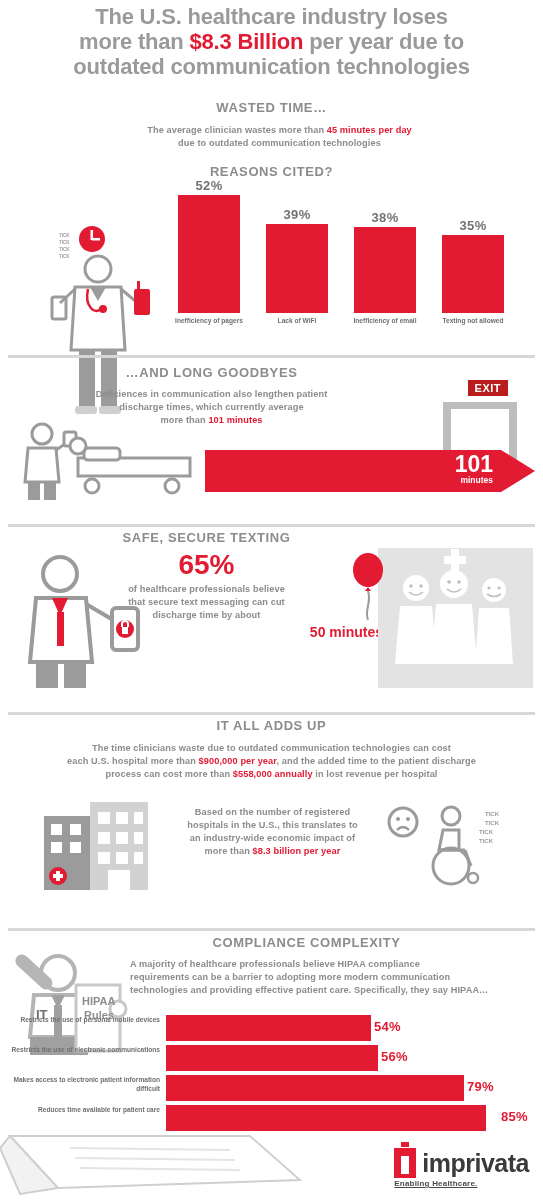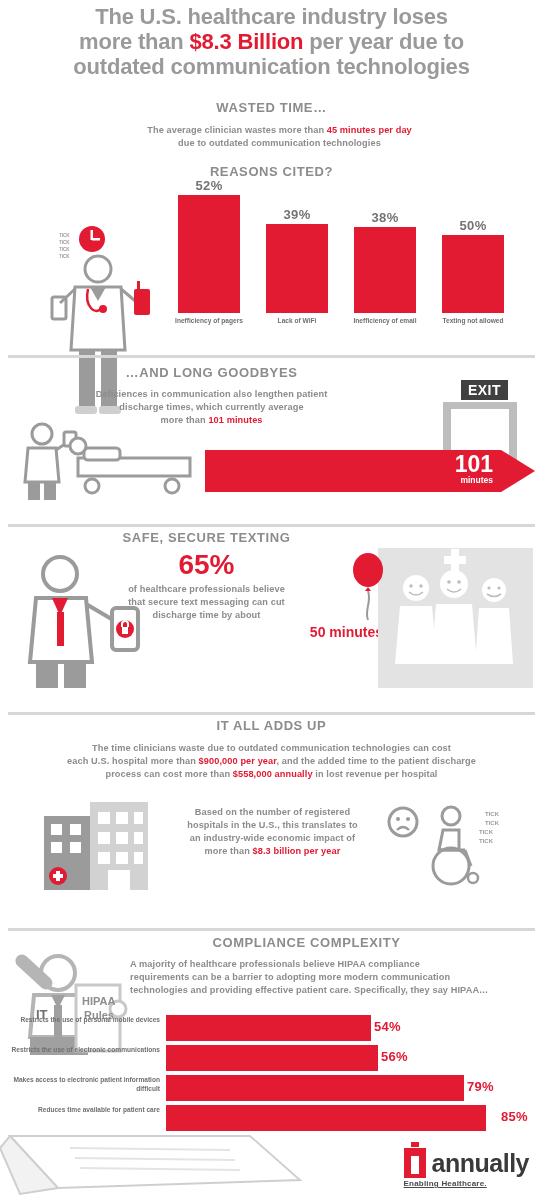--- a/index.html
+++ b/index.html
@@ -54,22 +54,22 @@
     position:absolute; top:100%; left:-8px; width:78px; padding-top:4px;
     font-size:6.6px; font-weight:bold; color:#6f6f6f; line-height:8.5px;
   }
 
   
   .doctor { position:absolute; left:30px; top:125px; width:140px; height:200px; }
 
   
   #sec-goodbye { position:absolute; top:365px; left:0; width:543px; height:160px; }
   .exit-sign {
-    position:absolute; right:35px; top:15px; background:#404040; color:#fff;
-    font-size:14px; font-weight:bold; padding:2px 7px; letter-spacing:.5px;
+    position:absolute; right:35px; top:15px; background:#b91c1c; color:#fff;
+    font-size:11px; font-weight:bold; padding:2px 7px; letter-spacing:.5px;
   }
   .arrow-wrap { position:absolute; left:205px; top:85px; width:330px; height:42px; }
   .arrow-body { position:absolute; left:0; top:0; height:42px; width:296px; background:#e21a32; }
   .arrow-head {
     position:absolute; left:296px; top:0; width:0; height:0;
     border-top:21px solid transparent; border-bottom:21px solid transparent;
     border-left:34px solid #e21a32;
   }
   .arrow-num { position:absolute; right:42px; top:3px; color:#fff; font-size:23px; font-weight:bold; line-height:22px;}
   .arrow-min { position:absolute; right:42px; top:25px; color:#fff; font-size:8.5px; font-weight:bold; }
@@ -181,21 +181,21 @@
         <div class="pct" style="bottom:91px;">39%</div>
         <div class="bar" style="height:89px;"></div>
         <div class="cap">Lack of WiFi</div>
       </div>
       <div class="bar-col" style="left:176px;">
         <div class="pct" style="bottom:88px;">38%</div>
         <div class="bar" style="height:86px;"></div>
         <div class="cap">Inefficiency of email</div>
       </div>
       <div class="bar-col" style="left:264px;">
-        <div class="pct" style="bottom:80px;">50%</div>
+        <div class="pct" style="bottom:80px;">35%</div>
         <div class="bar" style="height:78px;"></div>
         <div class="cap">Texting not allowed</div>
       </div>
     </div>
   </div>
 
   <div class="divider" style="top:355px;"></div>
 
   <div id="sec-goodbye">
     <div class="sec-title" style="padding-right:120px;">…AND LONG GOODBYES</div>
@@ -419,19 +419,19 @@
       <path d="M10 8 L250 8 L300 52 L58 60 Z" fill="#ffffff" stroke="#cfcfcf" stroke-width="2"></path>
       <path d="M10 8 L58 60 L20 66 L0 20 Z" fill="#f2f2f2" stroke="#cfcfcf" stroke-width="2"></path>
       <path d="M70 20 L230 22" stroke="#e4e4e4" stroke-width="2"></path>
       <path d="M75 30 L235 32" stroke="#e4e4e4" stroke-width="2"></path>
       <path d="M80 40 L240 42" stroke="#e4e4e4" stroke-width="2"></path>
     </svg>
 
     <div class="footer-logo">
       <div class="logo-row">
         <div class="logo-mark"></div>
-        <div class="logo-word">annually</div>
+        <div class="logo-word">imprivata</div>
       </div>
       <div class="logo-tag">Enabling Healthcare.</div>
     </div>
   </div>
 
 </div>
 
 </body></html>

